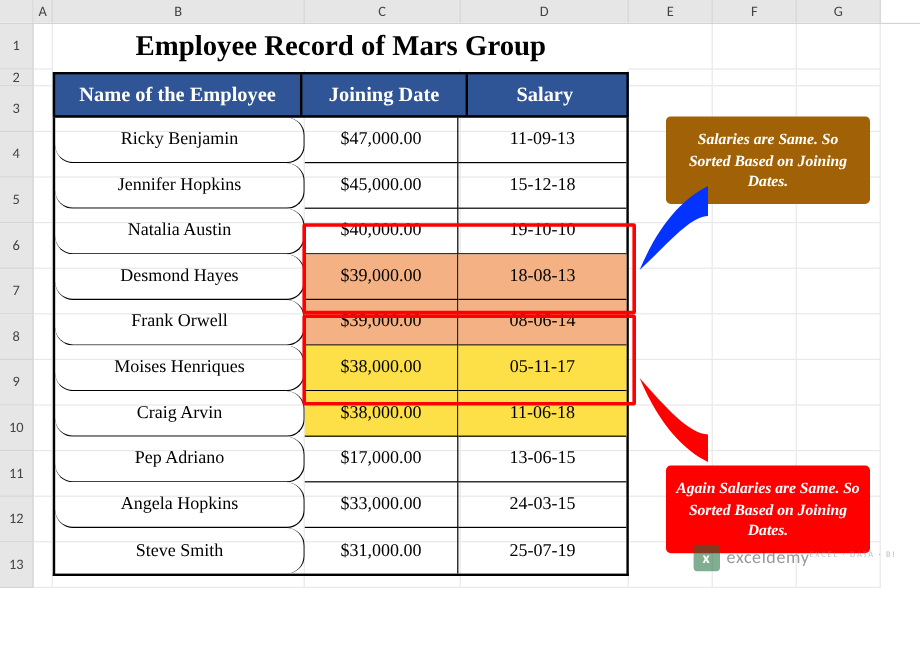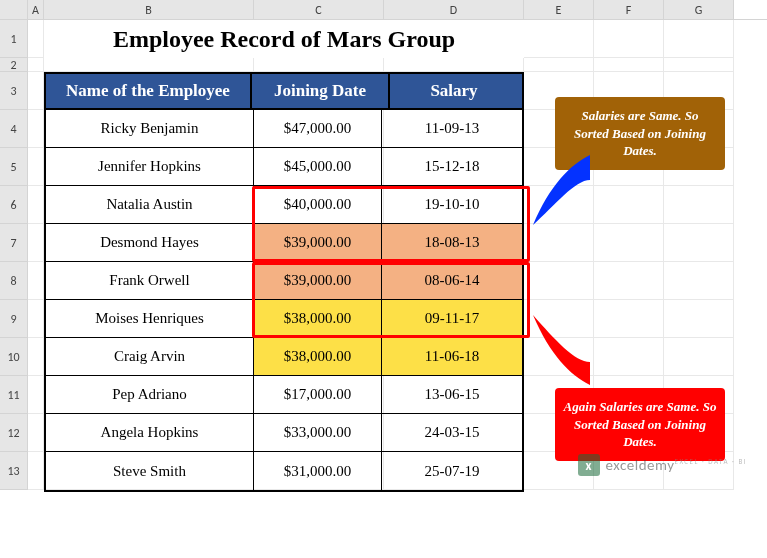--- a/index.html
+++ b/index.html
@@ -66,21 +66,21 @@
     font-weight: bold;
     font-size: 24px;
     display: flex;
     align-items: center;
     justify-content: center;
     border: none;
   }
   .table-overlay {
     position: absolute;
     left: 44px; 
-    top: 72px;  
+    top: 60px;  
     width: 480px; 
   }
   .t-head {
     display: flex;
     background: #2f5597;
     height: 38px;
     border: 2px solid #000;
   }
   .t-head .th {
     color: #fff;
@@ -109,21 +109,21 @@
   }
   .tr .td {
     display: flex;
     align-items: center;
     justify-content: center;
     border-right: 1px solid #000;
     border-bottom: 1px solid #000;
   }
   .tr:last-child .td { border-bottom: none; }
   .td:last-child { border-right: none; }
-  .td1 { width: 208px; }
+  .td1 { width: 208px; border-radius: 15px; }
   .td2 { width: 128px; }
   .td3 { width: 140px; }
   .hl-orange { background: #f4b183; }
   .hl-yellow { background: #fde047; }
   .redbox1 {
     position: absolute;
     border: 3px solid #ff0000;
     pointer-events: none;
     left: 252px;
     top: 186px;
@@ -363,21 +363,21 @@
           <div class="td td3 hl-orange">18-08-13</div>
         </div>
         <div class="tr">
           <div class="td td1">Frank Orwell</div>
           <div class="td td2 hl-orange">$39,000.00</div>
           <div class="td td3 hl-orange">08-06-14</div>
         </div>
         <div class="tr">
           <div class="td td1">Moises Henriques</div>
           <div class="td td2 hl-yellow">$38,000.00</div>
-          <div class="td td3 hl-yellow">09-11-17</div>
+          <div class="td td3 hl-yellow">05-11-17</div>
         </div>
         <div class="tr">
           <div class="td td1">Craig Arvin</div>
           <div class="td td2 hl-yellow">$38,000.00</div>
           <div class="td td3 hl-yellow">11-06-18</div>
         </div>
         <div class="tr">
           <div class="td td1">Pep Adriano</div>
           <div class="td td2">$17,000.00</div>
           <div class="td td3">13-06-15</div>

